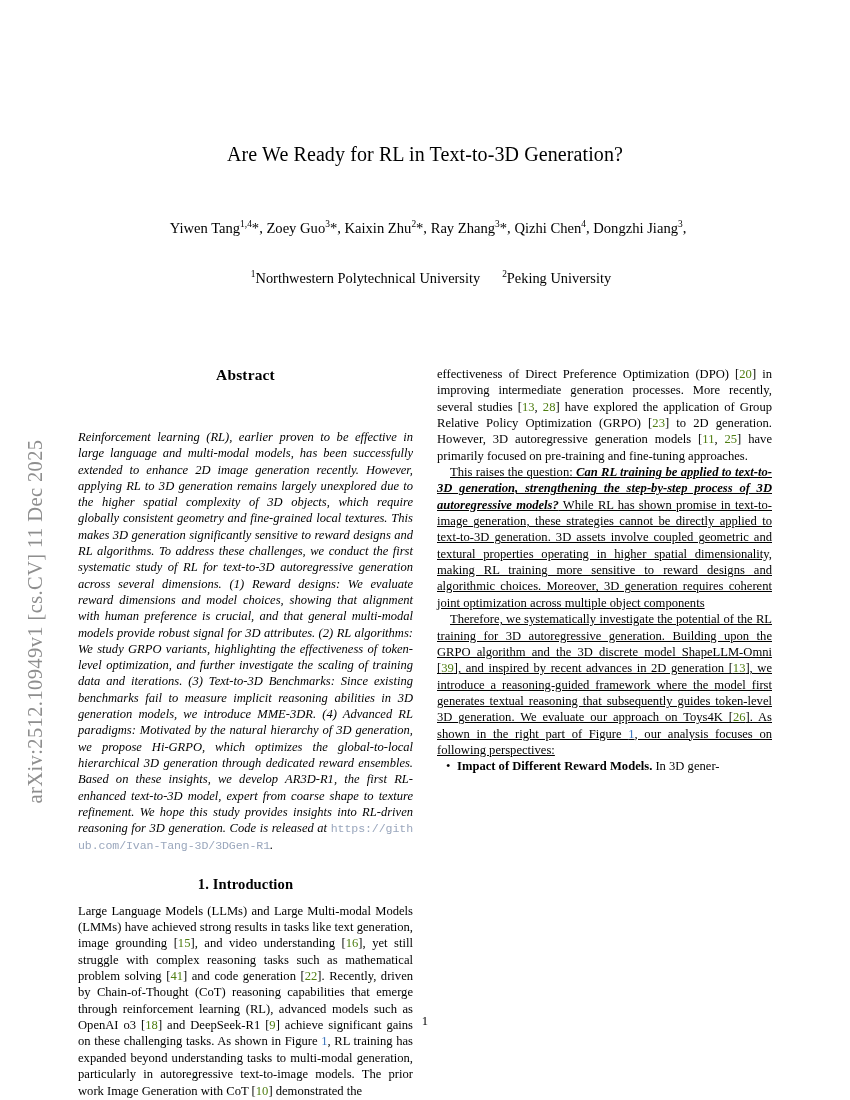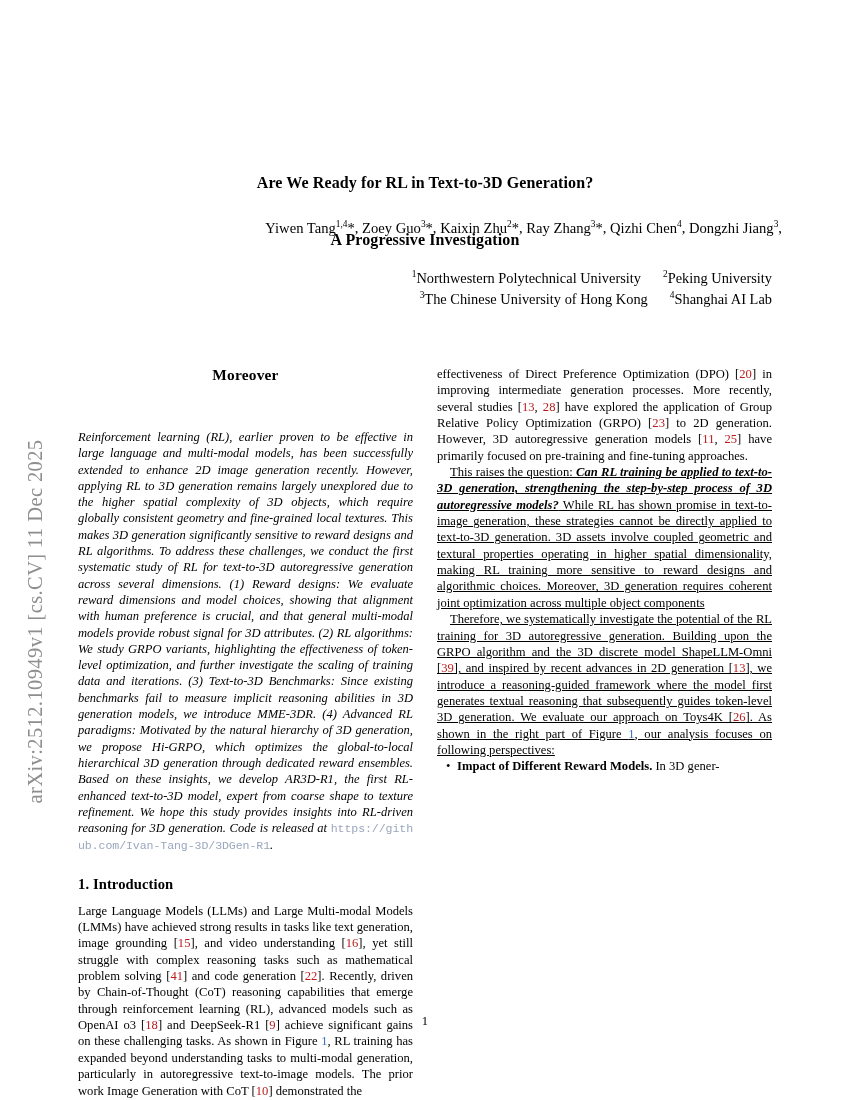--- a/index.html
+++ b/index.html
@@ -51,53 +51,52 @@
   
   #title-block {
     position: absolute;
     left: 78px;
     top: 140px;
     width: 694px;
     text-align: center;
   }
   .title-line {
     font-family: "Liberation Serif", serif;
-    font-weight: bold;
-    font-size: 16px;
+    font-weight: normal;
+    font-size: 20px;
     line-height: 29px;
     letter-spacing: 0.1px;
-    margin-top: 28px;
   }
 
   
   #authors-block {
     position: absolute;
-    left: 88px;
+    left: 81px;
     top: 217px;
     width: 694px;
-    text-align: right;
+    text-align: center;
   }
   .author-line {
     font-family: "Liberation Serif", serif;
     font-size: 14.6px;
     line-height: 22.5px;
   }
   .author-line sup {
     font-size: 9.4px;
     vertical-align: super;
     line-height: 0;
   }
 
   
   #affil-block {
     position: absolute;
-    left: 78px;
+    left: 84px;
     top: 268px;
     width: 694px;
-    text-align: right;
+    text-align: center;
   }
   .affil-line {
     font-family: "Liberation Serif", serif;
     font-size: 14.4px;
     line-height: 20.7px;
   }
   .affil-line sup {
     font-size: 9.4px;
     vertical-align: super;
     line-height: 0;
@@ -145,32 +144,33 @@
   .mono-url {
     font-family: "Liberation Mono", monospace;
     font-style: normal;
     font-size: 11.6px;
     color: #9aa7bd;
     letter-spacing: -0.1px;
     word-break: break-all;
   }
 
   .cite {
-    color: #b91c1c;
+    color: #4d7c0f;
   }
   .figref {
     color: #3b74bb;
   }
 
   .section-heading {
     font-family: "Liberation Serif", serif;
     font-weight: bold;
     font-size: 14.6px;
     margin: 21px 0 10px 0;
     letter-spacing: 0.1px;
+    text-align: center;
   }
 
   .emph-question {
     font-weight: bold;
     font-style: italic;
   }
 
   ul.bullets {
     margin: 0;
     padding: 0;
@@ -206,34 +206,32 @@
 <body>
 
 <div id="page">
 
   <div id="arxiv-stamp">
     <div class="stamp-text">arXiv:2512.10949v1  [cs.CV]  11 Dec 2025</div>
   </div>
 
   <div id="title-block">
     <div class="title-line">Are We Ready for RL in Text-to-3D Generation?</div>
-    <div class="title-line">A Progressive Investigation</div>
   </div>
 
   <div id="authors-block">
     <div class="author-line">Yiwen Tang<sup>1,4</sup>*, Zoey Guo<sup>3</sup>*, Kaixin Zhu<sup>2</sup>*, Ray Zhang<sup>3</sup>*, Qizhi Chen<sup>4</sup>, Dongzhi Jiang<sup>3</sup>,</div>
   </div>
 
   <div id="affil-block">
     <div class="affil-line"><sup>1</sup>Northwestern Polytechnical University<span class="affil-gap"></span><sup>2</sup>Peking University</div>
-    <div class="affil-line"><sup>3</sup>The Chinese University of Hong Kong<span class="affil-gap"></span><sup>4</sup>Shanghai AI Lab</div>
   </div>
 
   <div class="column" id="left-column">
-    <div class="abstract-heading">Moreover</div>
+    <div class="abstract-heading">Abstract</div>
     <p class="body-text abstract-text">Reinforcement learning (RL), earlier proven to be effective in large language and multi-modal models, has been successfully extended to enhance 2D image generation recently. However, applying RL to 3D generation remains largely unexplored due to the higher spatial complexity of 3D objects, which require globally consistent geometry and fine-grained local textures. This makes 3D generation significantly sensitive to reward designs and RL algorithms. To address these challenges, we conduct the first systematic study of RL for text-to-3D autoregressive generation across several dimensions. (1) Reward designs: We evaluate reward dimensions and model choices, showing that alignment with human preference is crucial, and that general multi-modal models provide robust signal for 3D attributes. (2) RL algorithms: We study GRPO variants, highlighting the effectiveness of token-level optimization, and further investigate the scaling of training data and iterations. (3) Text-to-3D Benchmarks: Since existing benchmarks fail to measure implicit reasoning abilities in 3D generation models, we introduce MME-3DR. (4) Advanced RL paradigms: Motivated by the natural hierarchy of 3D generation, we propose Hi-GRPO, which optimizes the global-to-local hierarchical 3D generation through dedicated reward ensembles. Based on these insights, we develop AR3D-R1, the first RL-enhanced text-to-3D model, expert from coarse shape to texture refinement. We hope this study provides insights into RL-driven reasoning for 3D generation. Code is released at <span class="mono-url">https://github.com/Ivan-Tang-3D/3DGen-R1</span>.</p>
     <div class="section-heading">1. Introduction</div>
     <p class="body-text">Large Language Models (LLMs) and Large Multi-modal Models (LMMs) have achieved strong results in tasks like text generation, image grounding [<span class="cite">15</span>], and video understanding [<span class="cite">16</span>], yet still struggle with complex reasoning tasks such as mathematical problem solving [<span class="cite">41</span>] and code generation [<span class="cite">22</span>]. Recently, driven by Chain-of-Thought (CoT) reasoning capabilities that emerge through reinforcement learning (RL), advanced models such as OpenAI o3 [<span class="cite">18</span>] and DeepSeek-R1 [<span class="cite">9</span>] achieve significant gains on these challenging tasks. As shown in Figure <span class="figref">1</span>, RL training has expanded beyond understanding tasks to multi-modal generation, particularly in autoregressive text-to-image models. The prior work Image Generation with CoT [<span class="cite">10</span>] demonstrated the </p>
   </div>
 
   <div class="column" id="right-column">
     <p class="body-text">effectiveness of Direct Preference Optimization (DPO) [<span class="cite">20</span>] in improving intermediate generation processes. More recently, several studies [<span class="cite">13</span>, <span class="cite">28</span>] have explored the application of Group Relative Policy Optimization (GRPO) [<span class="cite">23</span>] to 2D generation. However, 3D autoregressive generation models [<span class="cite">11</span>, <span class="cite">25</span>] have primarily focused on pre-training and fine-tuning approaches.</p>
     <p class="body-text indent">This raises the question: <span class="emph-question">Can RL training be applied to text-to-3D generation, strengthening the step-by-step process of 3D autoregressive models?</span> While RL has shown promise in text-to-image generation, these strategies cannot be directly applied to text-to-3D generation. 3D assets involve coupled geometric and textural properties operating in higher spatial dimensionality, making RL training more sensitive to reward designs and algorithmic choices. Moreover, 3D generation requires coherent joint optimization across multiple object components</p>
     <p class="body-text indent">Therefore, we systematically investigate the potential of the RL training for 3D autoregressive generation. Building upon the GRPO algorithm and the 3D discrete model ShapeLLM-Omni [<span class="cite">39</span>], and inspired by recent advances in 2D generation [<span class="cite">13</span>], we introduce a reasoning-guided framework where the model first generates textual reasoning that subsequently guides token-level 3D generation. We evaluate our approach on Toys4K [<span class="cite">26</span>]. As shown in the right part of Figure <span class="figref">1</span>, our analysis focuses on following perspectives:</p>
     <ul class="bullets">

